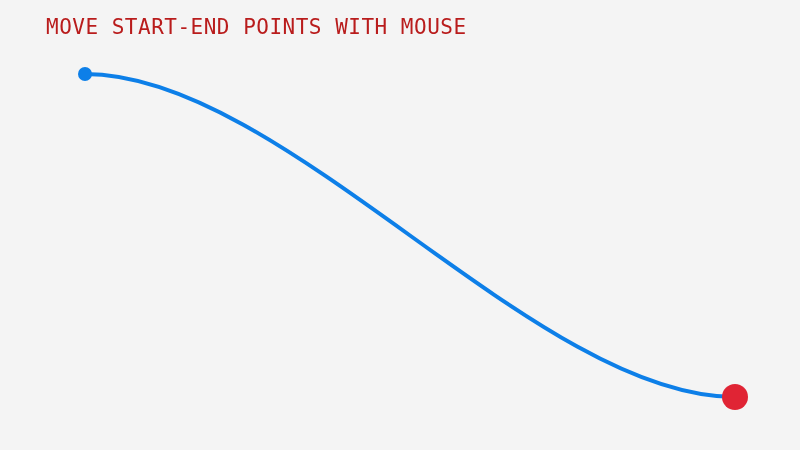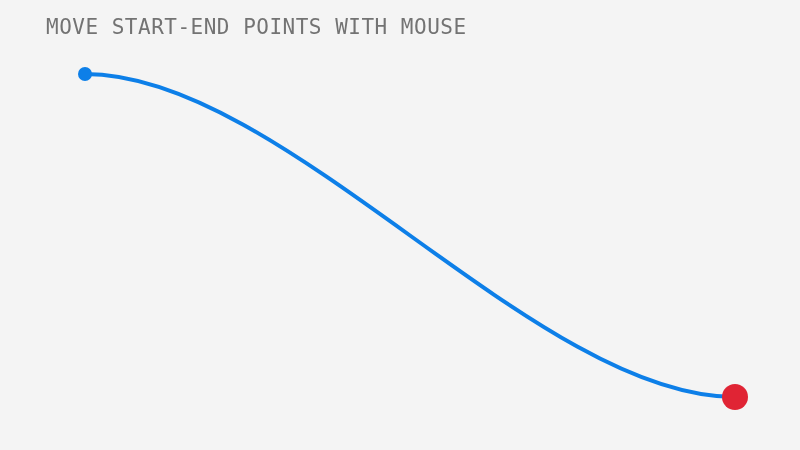--- a/index.html
+++ b/index.html
@@ -44,15 +44,15 @@
 <body>
 
 <div id="stage" style="width: 800px; height: 450px; background: rgb(244, 244, 244);">
 
   <svg id="canvas-svg" viewBox="0 0 800 450" xmlns="http://www.w3.org/2000/svg">
     <path id="bezier-path" fill="none" stroke-linecap="round" stroke-linejoin="round" d="M 85 74 C 285 74 535 397 735 397" stroke="#0d7fe8" stroke-width="4"></path>
     <circle id="handle-start" cx="85" cy="74" r="7" fill="#0d7fe8"></circle>
     <circle id="handle-end" cx="735" cy="397" r="13" fill="#e02434"></circle>
   </svg>
 
-  <h1 id="title" style="color: #737373; padding-left: 34px;">MOVE START-END POINTS WITH MOUSE</h1>
+  <h1 id="title" style="color: #b91c1c; padding-left: 34px;">MOVE START-END POINTS WITH MOUSE</h1>
 
 </div>
 
 </body></html>

